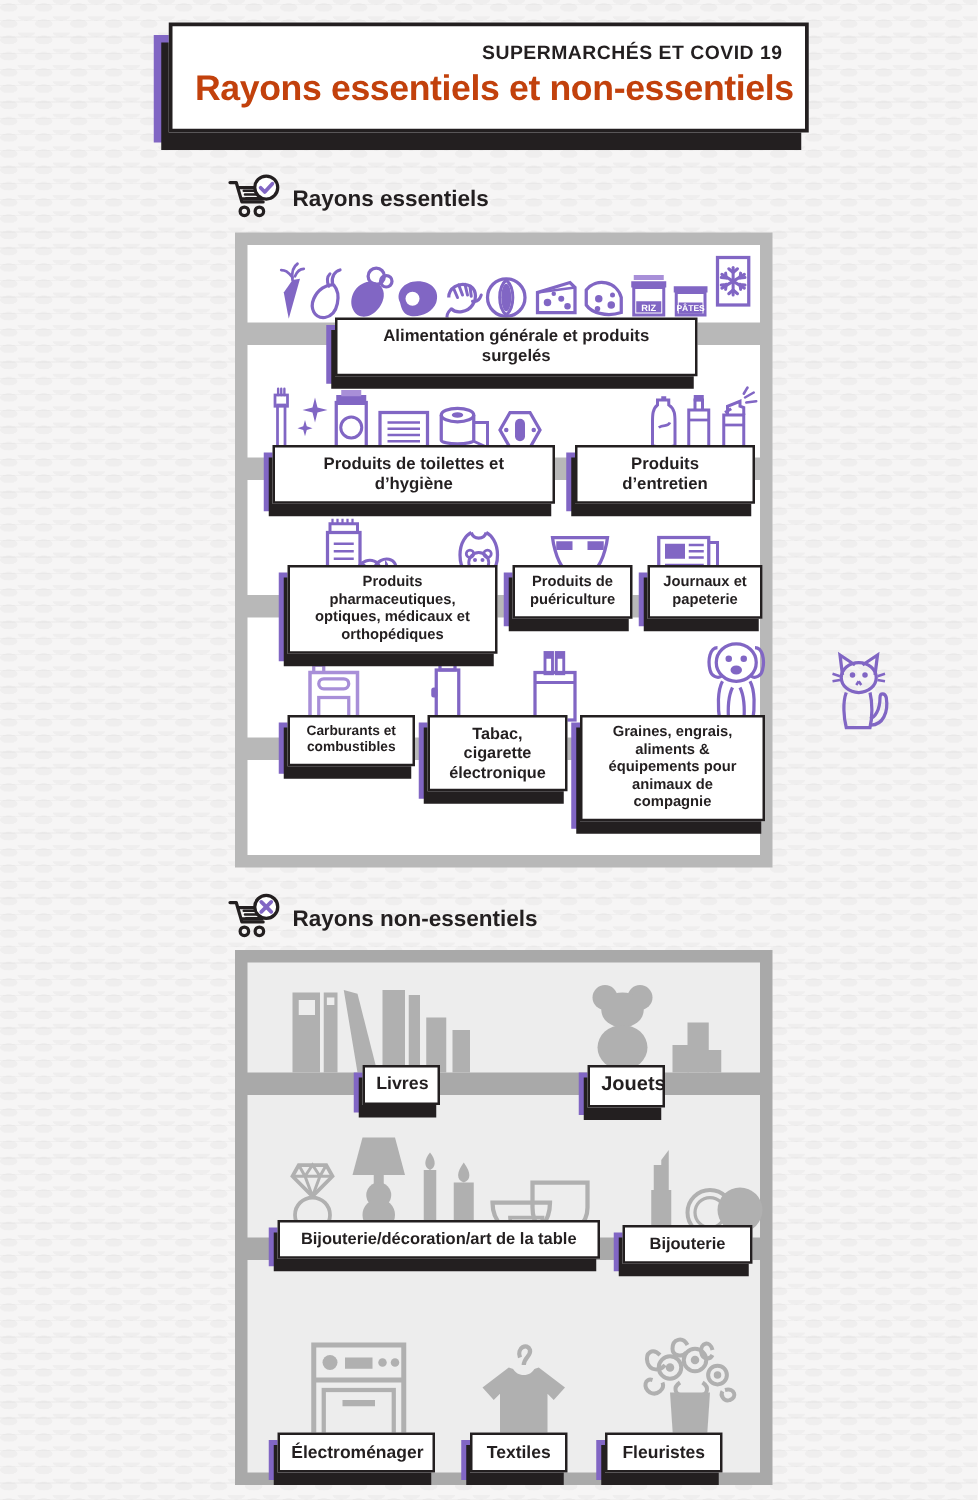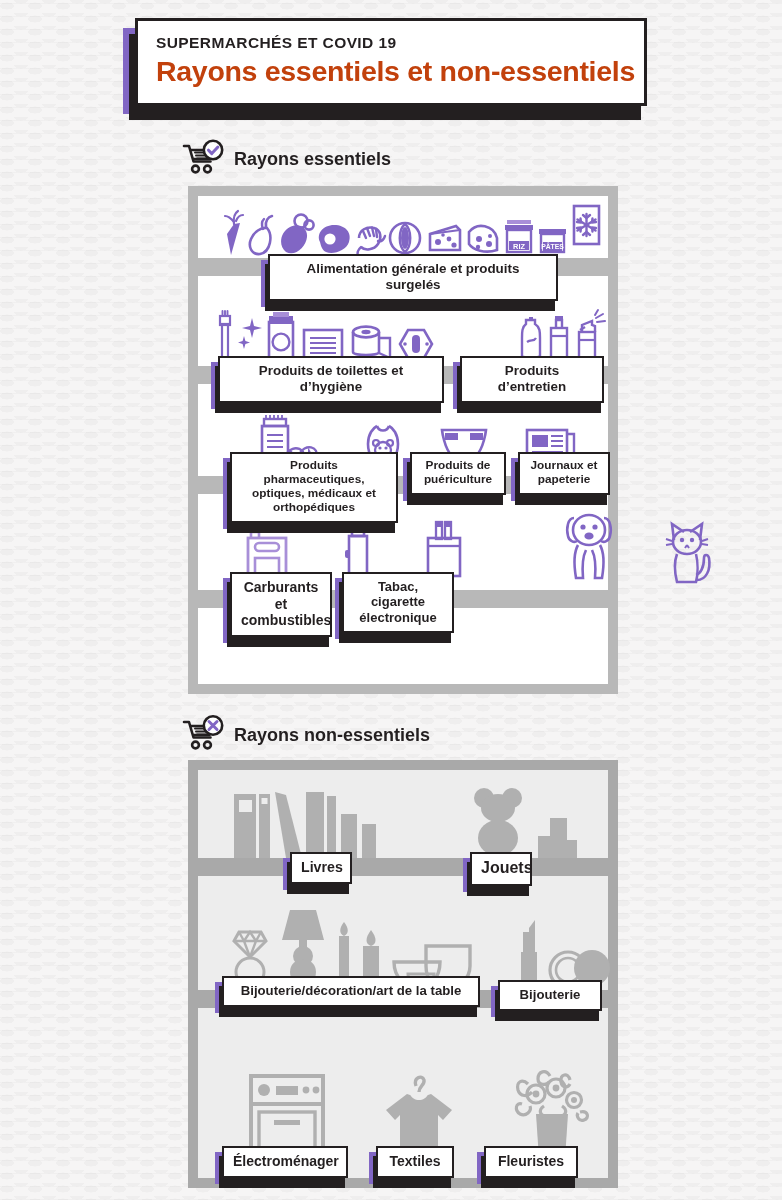--- a/index.html
+++ b/index.html
@@ -52,21 +52,21 @@
   .title-shadow-dark {
     position: absolute; left: -6px; top: 16px;
     width: 512px; height: 86px;
     background: #231f20;
   }
   .title-card {
     position: relative;
     background: #ffffff;
     border: 3px solid #231f20;
     padding: 13px 18px 15px 18px;
-    text-align: left;
+    text-align: right;
   }
   .title-kicker {
     font-size: 15.5px;
     font-weight: bold;
     letter-spacing: 0.4px;
     color: #231f20;
     margin-bottom: 3px;
   }
   .title-main {
     font-size: 28.5px;
@@ -491,28 +491,36 @@
             <path d="M23 35 L21 38 M23 35 L25 38" stroke="#8166c4" stroke-width="2"></path>
             <path d="M8 31 L2 29 M8 34 L2 35 M38 31 L44 29 M38 34 L44 35" stroke="#8166c4" stroke-width="1.9"></path>
             <path d="M13 44 C10 52 11 64 13 72 L32 72 C34 64 34 52 32 44" fill="none" stroke="#8166c4" stroke-width="2.6"></path>
             <path d="M33 70 C42 70 47 60 45 48 C44 44 40 44 40 48 C40 58 36 64 32 65" fill="none" stroke="#8166c4" stroke-width="2.6"></path>
           </svg>
         </span>
       </div>
       <div class="tag" style="left:32px; top:78px; width:102px;">
         <div class="t-purple"></div>
         <div class="t-dark"></div>
-        <div class="t-face" style="font-size:14px;">Carburants et
+        <div class="t-face" style="font-size:11px;">Carburants et
 combustibles</div>
       </div>
       <div class="tag" style="left:144px; top:78px; width:112px;">
         <div class="t-purple"></div>
         <div class="t-dark"></div>
         <div class="t-face" style="font-size:13px;">Tabac, cigarette
 électronique</div>
+      </div>
+      <div class="tag" style="left:266px; top:78px; width:148px;">
+        <div class="t-purple"></div>
+        <div class="t-dark"></div>
+        <div class="t-face" style="font-size:11.8px;">Graines, engrais,
+aliments &amp;
+équipements pour
+animaux de compagnie</div>
       </div>
     </div>
 
     <div class="shelf-row" style="top:422px; height:76px;"></div>
   </div>
 
   <div class="section-head" style="left:182px; top:716px;">
     <span class="cart-ico">
       <svg width="44" height="38" viewBox="0 0 44 38">
         <g fill="none" stroke="#231f20" stroke-width="2.6" stroke-linecap="round" stroke-linejoin="round">

